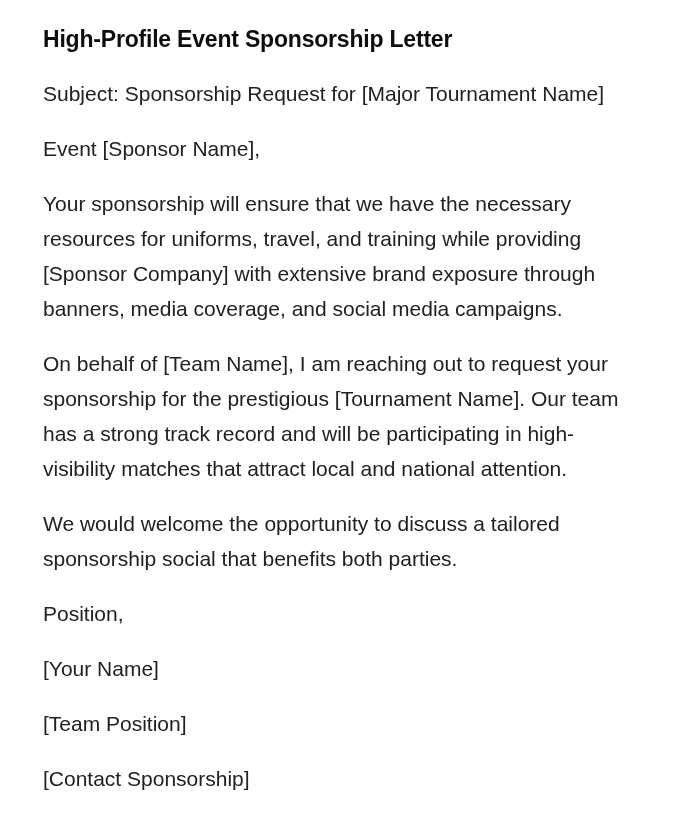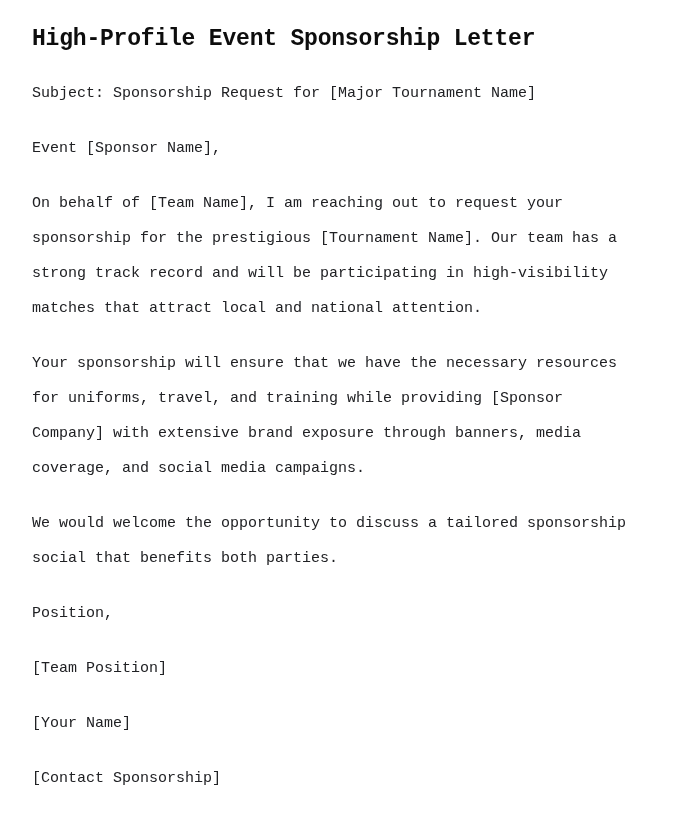--- a/index.html
+++ b/index.html
@@ -6,56 +6,56 @@
     margin: 0;
     padding: 0;
     background: #ffffff;
   }
   .page {
     position: relative;
     width: 700px;
     height: 837px;
     box-sizing: border-box;
     background: #ffffff;
-    padding: 26px 58px 0 32px;
-    font-family: Liberation Mono, monospace;
+    padding: 26px 58px 0 43px;
+    font-family: Liberation Sans, sans-serif;
     overflow: hidden;
   }
   .doc-title {
     font-size: 23px;
     font-weight: 700;
     color: #0d0d0d;
     letter-spacing: -0.2px;
     margin: 0 0 22px 0;
     line-height: 1.2;
   }
   .doc-par {
-    font-size: 15px;
+    font-size: 21px;
     line-height: 35px;
     color: #202124;
     margin: 0 0 20px 0;
     font-weight: 400;
   }
 </style>
 </head>
 <body>
 
 <div class="page">
   <h1 class="doc-title">High-Profile Event Sponsorship Letter</h1>
 
   <p class="doc-par">Subject: Sponsorship Request for [Major Tournament Name]</p>
 
   <p class="doc-par">Event [Sponsor Name],</p>
 
+  <p class="doc-par">Your sponsorship will ensure that we have the necessary resources for uniforms, travel, and training while providing [Sponsor Company] with extensive brand exposure through banners, media coverage, and social media campaigns.</p>
+
   <p class="doc-par">On behalf of [Team Name], I am reaching out to request your sponsorship for the prestigious [Tournament Name]. Our team has a strong track record and will be participating in high-visibility matches that attract local and national attention.</p>
-
-  <p class="doc-par">Your sponsorship will ensure that we have the necessary resources for uniforms, travel, and training while providing [Sponsor Company] with extensive brand exposure through banners, media coverage, and social media campaigns.</p>
 
   <p class="doc-par">We would welcome the opportunity to discuss a tailored sponsorship social that benefits both parties.</p>
 
   <p class="doc-par">Position,</p>
 
+  <p class="doc-par">[Your Name]</p>
+
   <p class="doc-par">[Team Position]</p>
-
-  <p class="doc-par">[Your Name]</p>
 
   <p class="doc-par">[Contact Sponsorship]</p>
 </div>
 
 </body></html>

